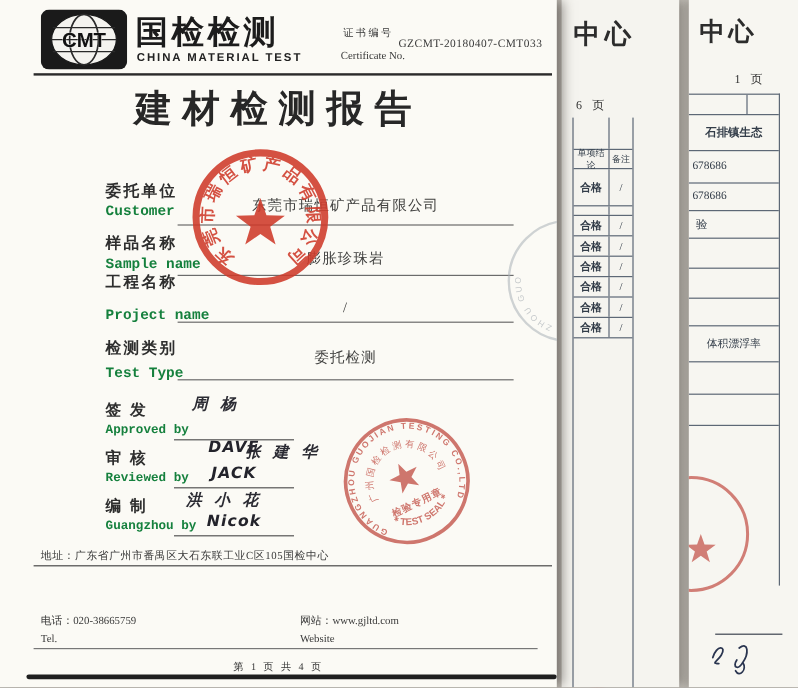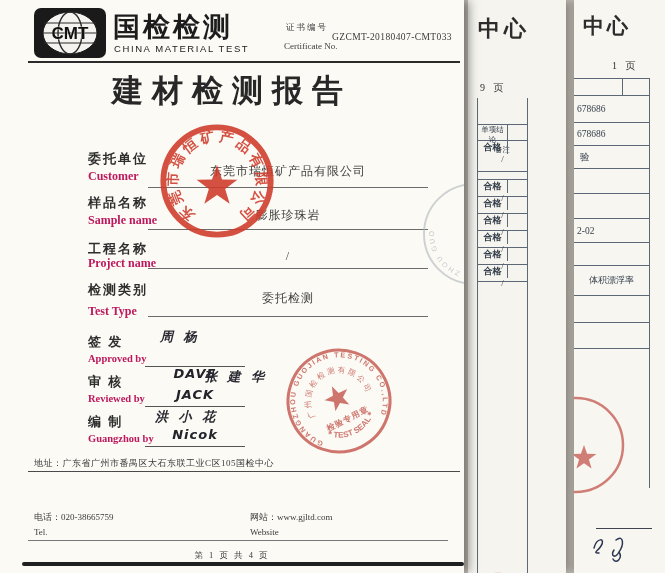--- a/index.html
+++ b/index.html
@@ -7,32 +7,32 @@
           background:linear-gradient(90deg,#b7b3ac,#c6c2bb);
           font-family:"Liberation Serif",serif;color:#333;}
   .page{position:absolute;top:0;height:573px;overflow:hidden;}
   #page-main{left:0;width:464px;background:#fbfaf5;box-shadow:6px 0 9px -1px rgba(55,50,45,.5);z-index:3;}
   #page-two{left:468px;width:98px;background:#f5f4ef;box-shadow:5px 0 8px -1px rgba(55,50,45,.4);z-index:1;}
   #page-three{left:574px;width:91px;background:#f7f6f1;box-shadow:-2px 0 6px rgba(55,50,45,.25);z-index:2;}
   .abs{position:absolute;}
   .rule{position:absolute;background:#2b2b2b;}
   .uline{position:absolute;height:1px;background:#6b6b6b;}
   .cnlabel{font-family:"Liberation Serif",serif;font-weight:bold;font-size:13px;color:#2e2e2e;letter-spacing:2px;white-space:nowrap;}
-  .enlabel{font-family:Liberation Serif, serif;font-weight:bold;font-size:12px;color:#be185d;white-space:nowrap;}
+  .enlabel{font-family:Liberation Mono, monospace;font-weight:bold;font-size:12px;color:#15803d;white-space:nowrap;}
   .fieldval{font-family:"Liberation Serif",serif;font-size:12px;color:#40403f;letter-spacing:1px;white-space:nowrap;}
   .hand{font-family:"DejaVu Sans",sans-serif;font-style:italic;font-weight:bold;font-size:13px;color:#2b2b33;letter-spacing:3px;white-space:nowrap;}
   .hand-en{font-family:"DejaVu Sans",sans-serif;font-style:italic;font-weight:bold;font-size:13px;color:#23232b;letter-spacing:1px;white-space:nowrap;}
   .small{font-size:9px;color:#3a3a3a;white-space:nowrap;}
   .brand-cn{font-family:"Liberation Sans",sans-serif;font-weight:900;font-size:27px;letter-spacing:3px;color:#1c1c1c;white-space:nowrap;}
-  .brand-en{font-family:"Liberation Sans",sans-serif;font-weight:normal;font-size:9.5px;letter-spacing:1.6px;color:#222;white-space:nowrap;}
+  .brand-en{font-family:"Liberation Sans",sans-serif;font-weight:bold;font-size:9.5px;letter-spacing:1.6px;color:#222;white-space:nowrap;}
   .doc-title{position:absolute;left:0;width:100%;text-align:center;font-family:"Liberation Serif",serif;
              font-weight:bold;font-size:31px;letter-spacing:9px;color:#272727;white-space:nowrap;}
   
   .t2{position:absolute;left:9px;top:98px;width:51px;height:475px;border-left:1px solid #5d6876;border-right:1px solid #5d6876;box-sizing:border-box;}
-  .t2row{display:flex;box-sizing:border-box;border-bottom:1px solid #5d6876;align-items:center;flex-direction:column;}
+  .t2row{display:flex;box-sizing:border-box;border-bottom:1px solid #5d6876;align-items:center;}
   .t2c1{width:30px;text-align:center;box-sizing:border-box;border-right:1px solid #5d6876;align-self:stretch;display:flex;align-items:center;justify-content:center;}
   .t2c2{flex:1;text-align:center;}
   .thead{font-size:7.5px;color:#2f3a46;letter-spacing:0;}
   .tok{font-size:9px;font-weight:bold;color:#333d49;}
   .tslash{font-size:9px;color:#333d49;}
   .t3{position:absolute;left:0;top:78px;width:76px;height:410px;border-right:1px solid #5d6876;border-top:1px solid #5d6876;box-sizing:border-box;}
   .t3row{position:relative;box-sizing:border-box;border-bottom:1px solid #5d6876;display:flex;align-items:center;font-size:9.5px;color:#333d49;white-space:nowrap;overflow:hidden;}
   .stamp-svg{position:absolute;pointer-events:none;}
 </style>
 </head>
@@ -66,21 +66,21 @@
     <div class="abs cnlabel" style="left:88px;top:150px;">委托单位</div>
     <div class="abs enlabel" style="left:88px;top:169px;">Customer</div>
     <div class="abs fieldval" style="left:148px;top:163px;width:280px;text-align:center;">东莞市瑞恒矿产品有限公司</div>
     <div class="uline" style="left:148px;top:187px;width:280px;"></div>
 
     <div class="abs cnlabel" style="left:88px;top:194px;">样品名称</div>
     <div class="abs enlabel" style="left:88px;top:213px;">Sample name</div>
     <div class="abs fieldval" style="left:148px;top:207px;width:280px;text-align:center;">膨胀珍珠岩</div>
     <div class="uline" style="left:148px;top:229px;width:280px;"></div>
 
-    <div class="abs cnlabel" style="left:88px;top:240px;">工程名称</div>
+    <div class="abs cnlabel" style="left:88px;top:226px;">工程名称</div>
     <div class="abs enlabel" style="left:88px;top:256px;">Project name</div>
     <div class="abs fieldval" style="left:148px;top:249px;width:280px;text-align:center;">/</div>
     <div class="uline" style="left:148px;top:268px;width:280px;"></div>
 
     <div class="abs cnlabel" style="left:88px;top:281px;">检测类别</div>
     <div class="abs enlabel" style="left:88px;top:304px;">Test Type</div>
     <div class="abs fieldval" style="left:148px;top:290px;width:280px;text-align:center;">委托检测</div>
     <div class="uline" style="left:148px;top:316px;width:280px;"></div>
 
     <svg class="stamp-svg" style="left:158px;top:122px;opacity:.88;" width="118" height="118" viewBox="0 0 110 110">
@@ -142,21 +142,21 @@
     <div class="abs small" style="left:250px;top:511px;">网站：www.gjltd.com</div>
     <div class="abs small" style="left:34px;top:527px;">Tel.</div>
     <div class="abs small" style="left:250px;top:527px;">Website</div>
     <div class="uline" style="left:28px;top:540px;width:420px;background:#777;"></div>
     <div class="abs small" style="left:0;top:550px;width:464px;text-align:center;font-size:8.5px;letter-spacing:2px;">第 1 页 共 4 页</div>
     <div class="rule" style="left:22px;top:562px;width:442px;height:4px;background:#1f1f1f;border-radius:2px;"></div>
   </div>
 
   <div class="page" id="page-two">
     <div class="abs" style="left:10px;top:14px;font-size:22px;font-weight:bold;letter-spacing:4px;color:#2c2c2c;font-family:'Liberation Serif',serif;">中心</div>
-    <div class="abs" style="left:12px;top:81px;font-size:10px;color:#333;letter-spacing:3px;">9 页</div>
+    <div class="abs" style="left:12px;top:81px;font-size:10px;color:#333;letter-spacing:3px;">6 页</div>
 
     <div class="t2">
       <div class="t2row" style="height:27px;">
           <div class="t2c1"></div>
           <div class="t2c2"></div>
         </div>
       <div class="t2row" style="height:16px;">
         <div class="t2c1 thead">单项结论</div>
         <div class="t2c2 thead">备注</div>
       </div>
@@ -201,37 +201,37 @@
   </div>
 
   <div class="page" id="page-three">
     <div class="abs" style="left:9px;top:12px;font-size:21px;font-weight:bold;letter-spacing:3px;color:#2c2c2c;font-family:'Liberation Serif',serif;">中心</div>
     <div class="abs" style="left:38px;top:59px;font-size:10px;color:#333;letter-spacing:3px;">1 页</div>
 
     <div class="t3">
       <div class="t3row" style="height:17px;">
         <div style="position:absolute;left:48px;top:0;bottom:0;border-left:1px solid #5d6876;"></div>
       </div>
+      <div class="t3row" style="height:30px;justify-content:center;font-weight:bold;">
+        <span>石排镇生态</span>
+      </div>
       <div class="t3row" style="height:27px;padding-left:3px;">
         <span>678686</span>
       </div>
       <div class="t3row" style="height:23px;padding-left:3px;">
         <span>678686</span>
       </div>
       <div class="t3row" style="height:23px;padding-left:6px;">
         <span>验</span>
       </div>
       <div class="t3row" style="height:25px;">
         <span></span>
       </div>
       <div class="t3row" style="height:25px;">
         <span></span>
-      </div>
-      <div class="t3row" style="height:24px;padding-left:3px;">
-        <span>2-02</span>
       </div>
       <div class="t3row" style="height:23px;">
         <span></span>
       </div>
       <div class="t3row" style="height:30px;justify-content:center;font-size:9px;">
         <span>体积漂浮率</span>
       </div>
       <div class="t3row" style="height:27px;">
         <span></span>
       </div>

